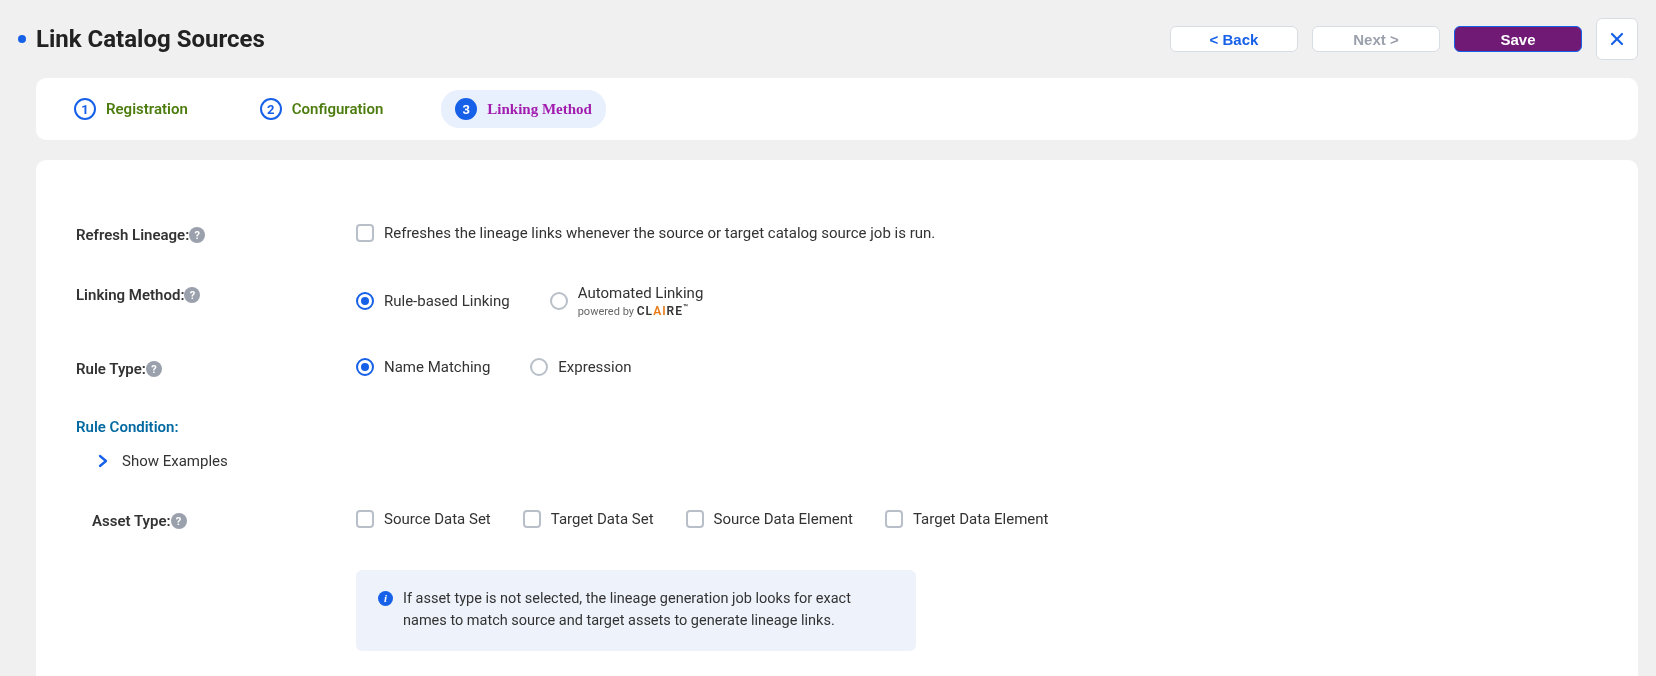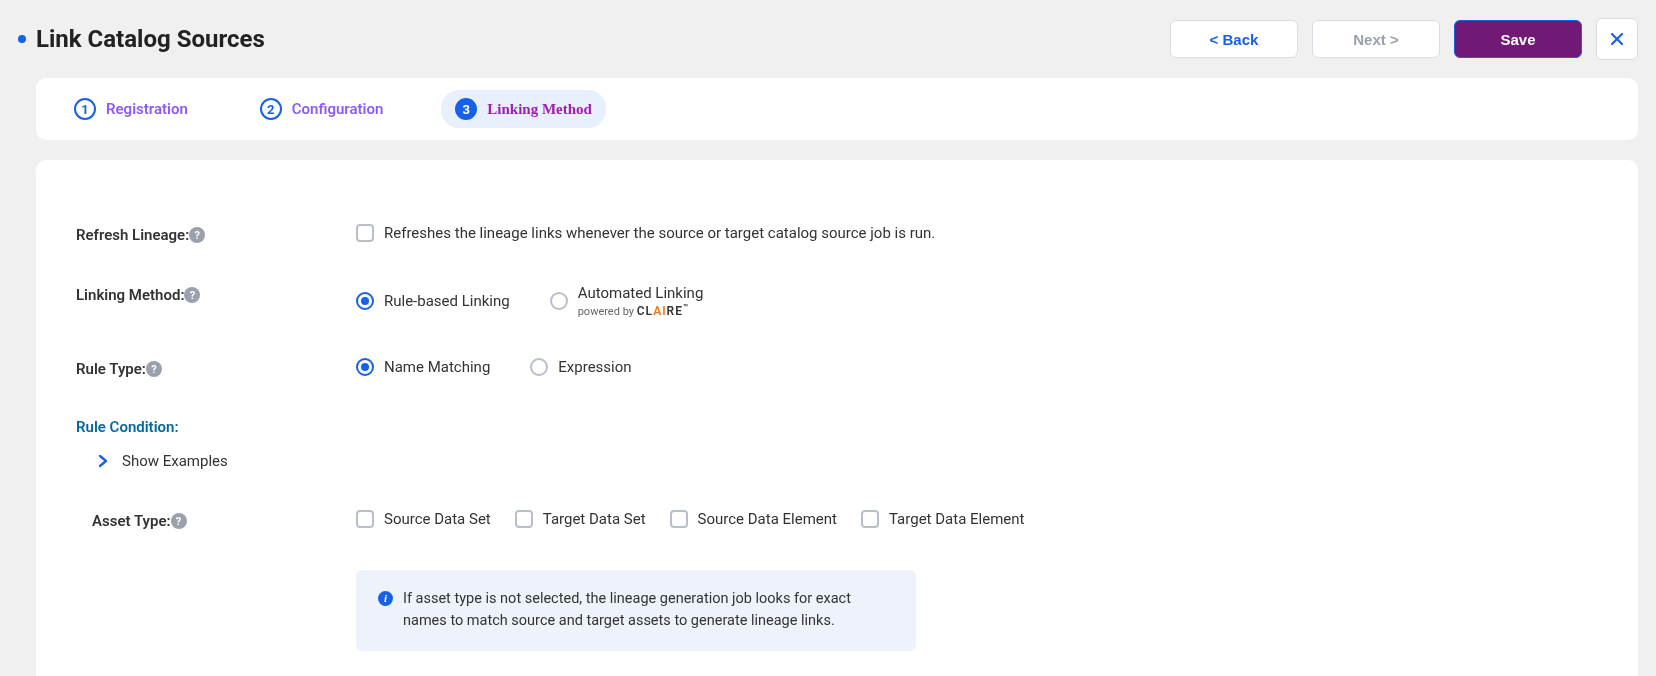--- a/index.html
+++ b/index.html
@@ -31,21 +31,21 @@
     font-size: 24px;
     font-weight: 700;
     color: #222;
   }
   .header-actions {
     display: flex;
     align-items: center;
     gap: 14px;
   }
   .btn {
-    height: 38px;
+    height: 26px;
     min-width: 128px;
     padding: 0 24px;
     border-radius: 6px;
     font-size: 15px;
     font-weight: 600;
     border: 1px solid #d8dce3;
     background: #fff;
     cursor: pointer;
     display: inline-flex;
     align-items: center;
@@ -98,21 +98,21 @@
     display: inline-flex;
     align-items: center; justify-content: center;
   }
   .step.active .step-num {
     background: #1760e8;
     color: #fff;
   }
   .step-label {
     font-size: 15px;
     font-weight: 600;
-    color: #8b5cf6;
+    color: #4d7c0f;
   }
   .step.active .step-label { color: #a21caf; font-family: Liberation Serif, serif; }
 
   .content-card {
     background: #fff;
     border-radius: 10px;
     margin-top: 20px;
     margin-left: 18px;
     padding: 64px 40px 40px 40px;
   }
@@ -186,21 +186,21 @@
     margin-bottom: 16px;
   }
   .show-examples {
     display: flex; align-items: center; gap: 12px;
     padding-left: 20px;
     cursor: pointer;
   }
   .chev { color: #1760e8; }
   .show-examples-text { font-size: 15px; color: #333; }
 
-  .asset-row .control-col { gap: 24px; }
+  .asset-row .control-col { gap: 32px; }
 
   .info-box {
     margin-left: 280px;
     margin-top: 30px;
     background: #eef3fb;
     border-radius: 6px;
     padding: 18px 22px;
     display: flex;
     gap: 10px;
     max-width: 560px;

